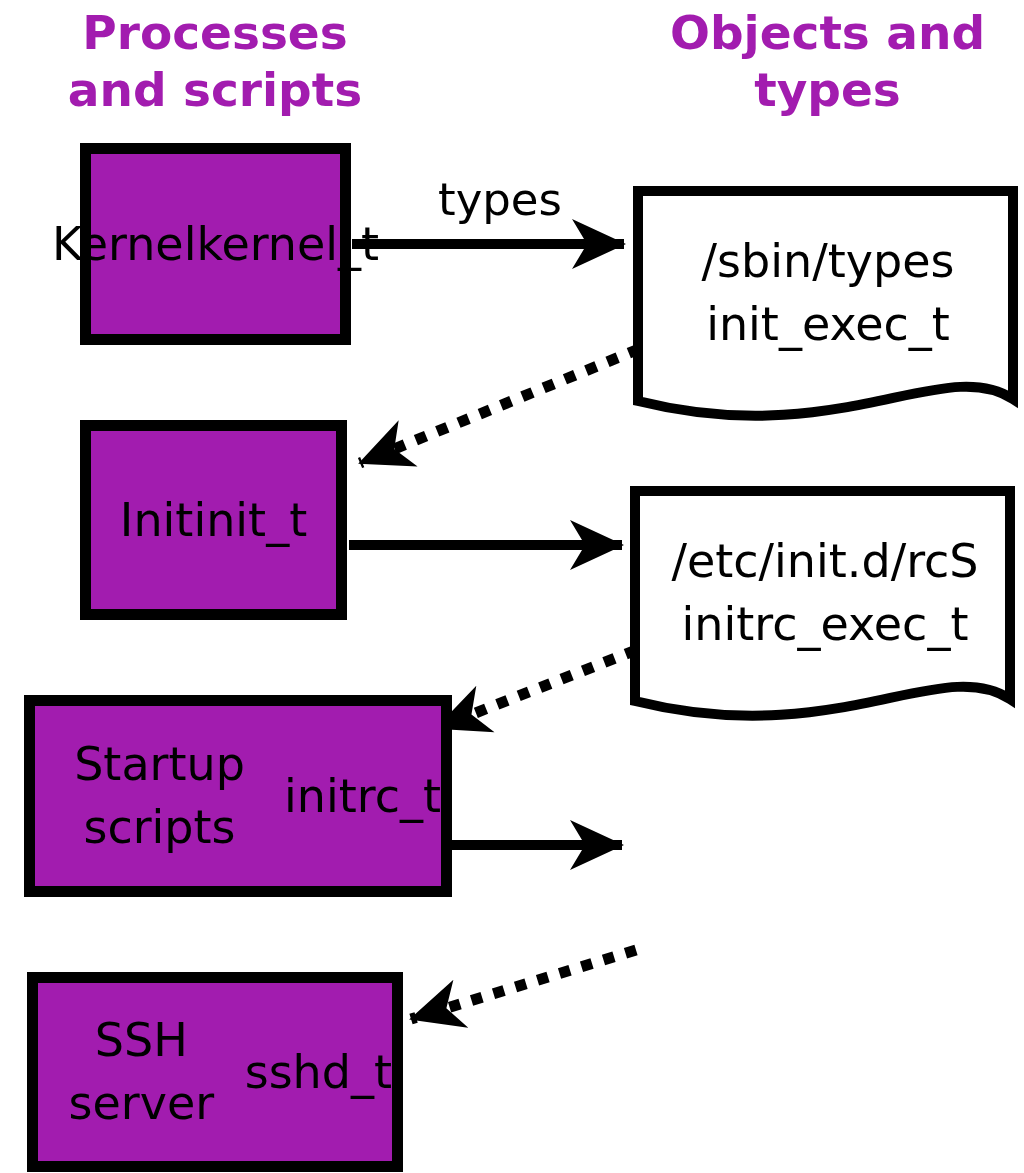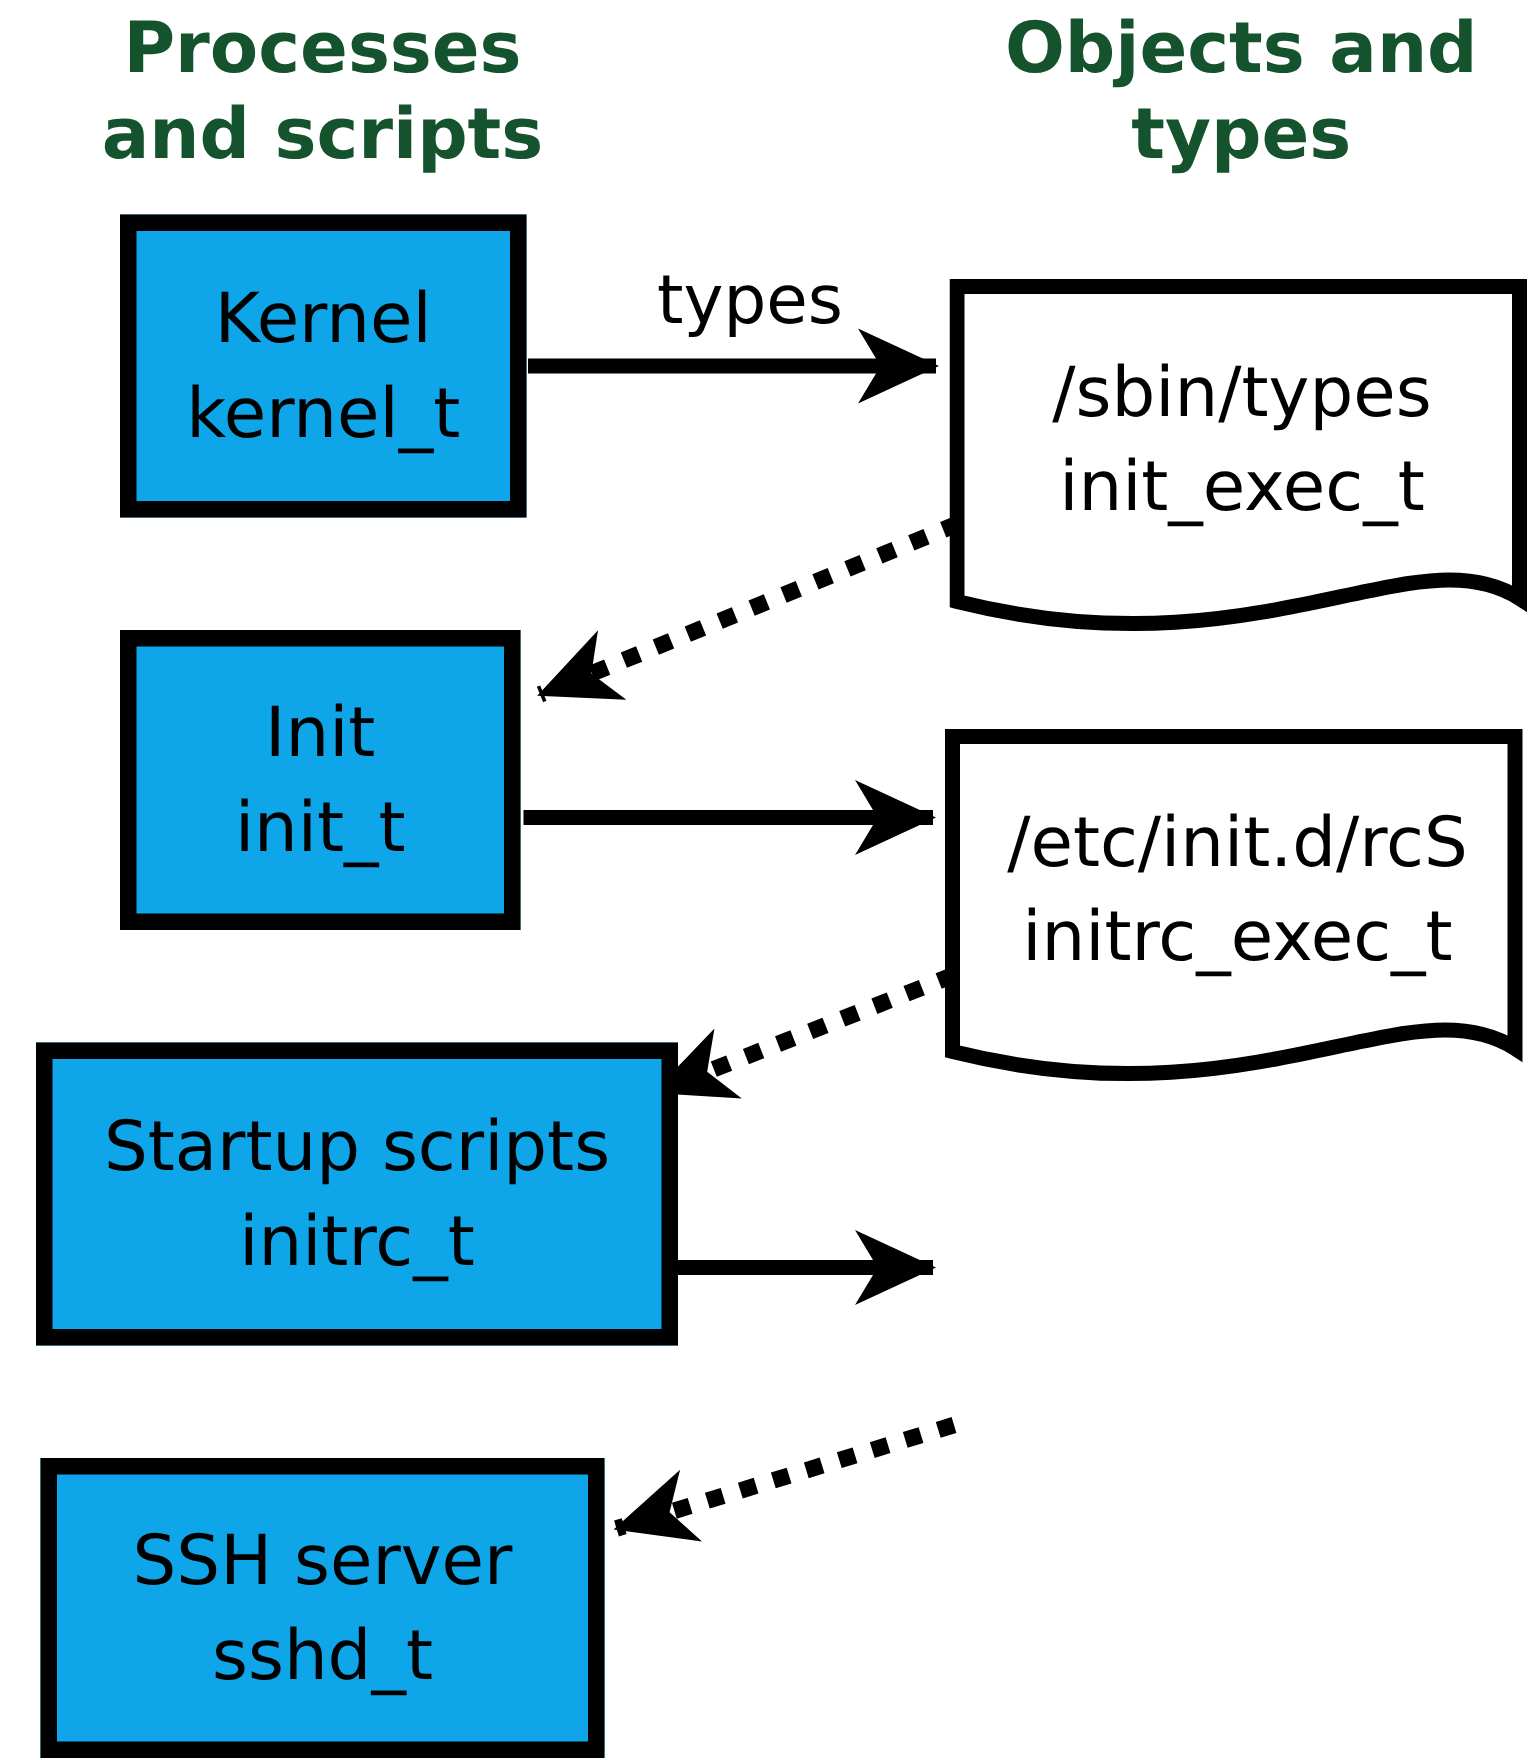--- a/index.html
+++ b/index.html
@@ -10,31 +10,31 @@
     overflow:hidden;
     font-family:"DejaVu Sans","Liberation Sans",sans-serif;
     color:#000000;
   }
   .hdr{
     position:absolute;
     text-align:center;
     font-weight:bold;
     font-size:47px;
     line-height:57px;
-    color:#14532d;
+    color:#a21caf;
   }
   .hdr-left{left:0;top:4px;width:430px;}
   .hdr-right{left:635px;top:4px;width:385px;}
   .pbox{
     position:absolute;
     box-sizing:border-box;
     border:11px solid #000;
-    background:#0ea5e9;
+    background:#a21caf;
     display:flex;
-    flex-direction:column;
+    flex-direction:row;
     align-items:center;
     justify-content:center;
     text-align:center;
     font-size:46px;
     line-height:63px;
     z-index:2;
   }
   .pbox-1{left:80px;top:143px;width:271px;height:202px;}
   .pbox-2{left:80px;top:420px;width:267px;height:200px;}
   .pbox-3{left:0px;top:695px;width:428px;height:202px;margin-left:24px;}

